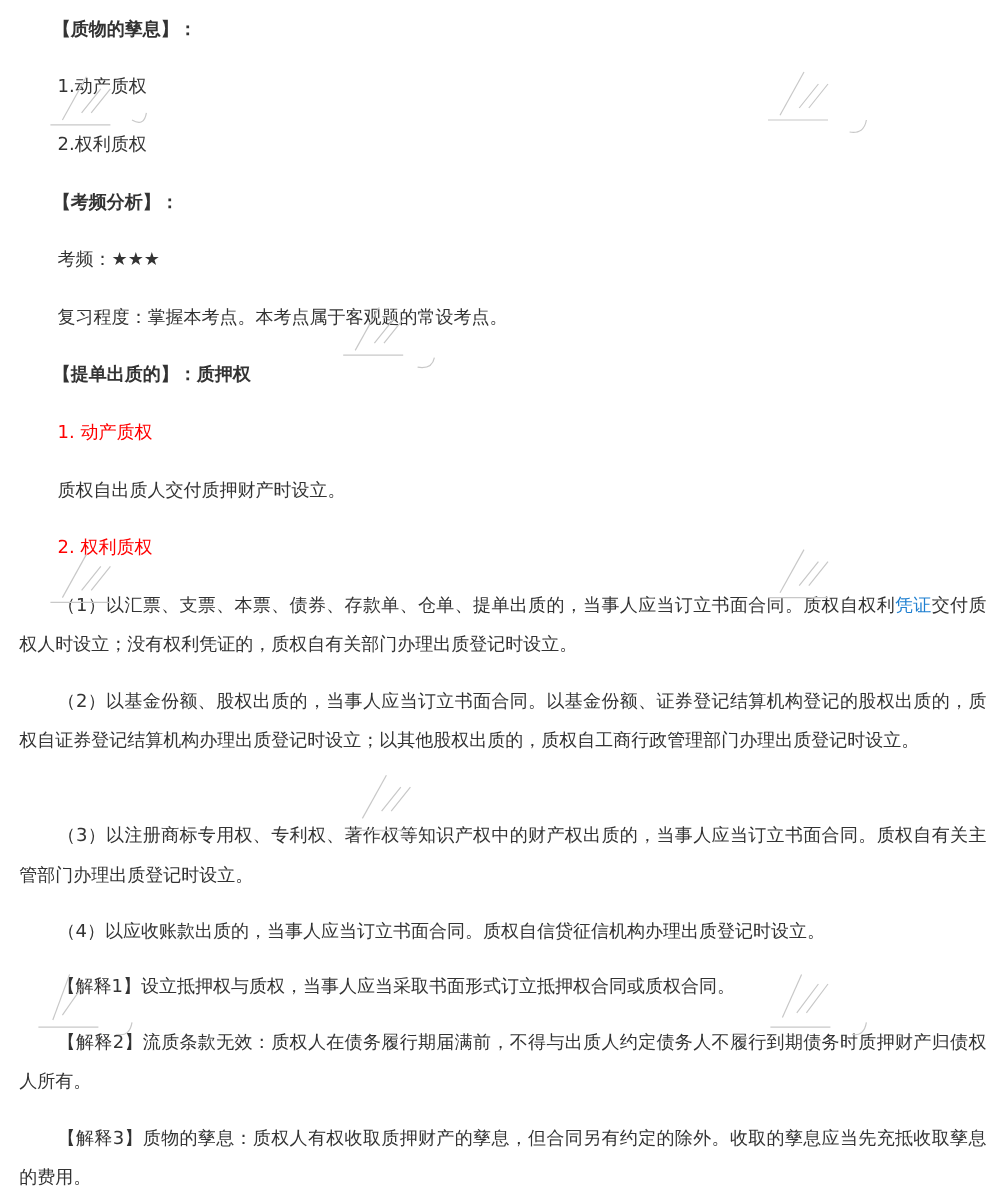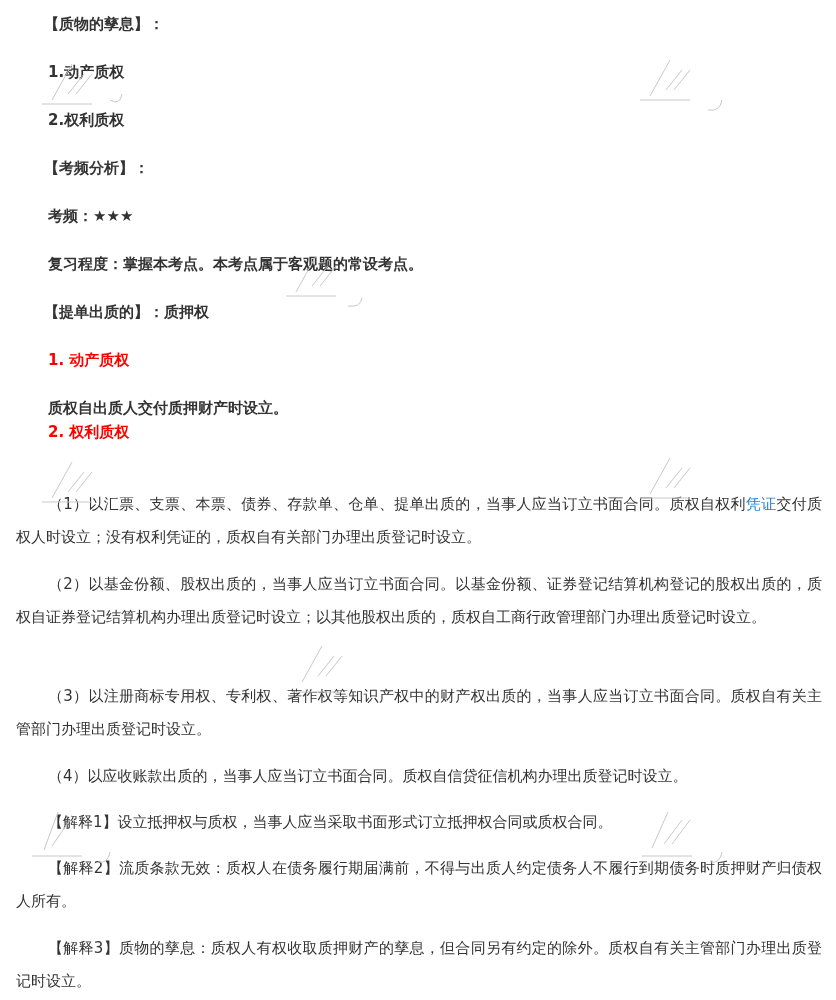--- a/index.html
+++ b/index.html
@@ -20,21 +20,20 @@
       position: absolute;
       left: 0;
       top: 0;
       width: 836px;
     }
     .line {
       position: absolute;
       white-space: nowrap;
       font-size: 15px;
       line-height: 20px;
-      font-weight: bold;
     }
     .bold {
       font-weight: bold;
       color: #333333;
     }
     .red {
       color: #ff0000;
       text-align: center;
     }
     .link {
@@ -72,35 +71,35 @@
 
   <div class="line bold" style="left:44px; top:158px;">【考频分析】：</div>
   <div class="line" style="left:48px; top:206px;">考频：★★★</div>
   <div class="line" style="left:48px; top:254px;">复习程度：掌握本考点。本考点属于客观题的常设考点。</div>
 
   <div class="line bold" style="left:44px; top:302px;">【提单出质的】：质押权</div>
 
   <div class="line red" style="left:48px; top:350px;">1. 动产质权</div>
   <div class="line" style="left:48px; top:398px;">质权自出质人交付质押财产时设立。</div>
 
-  <div class="line red" style="left:48px; top:422px;">2. 权利质权</div>
+  <div class="line red" style="left:48px; top:446px;">2. 权利质权</div>
 
   <div class="para" style="top:488px;"><span>（1）以汇票、支票、本票、债券、存款单、仓单、提单出质的，当事人应当订立书面合同。质权自权利</span><span class="link">凭证</span><span>交付质权人时设立；没有权利凭证的，质权自有关部门办理出质登记时设立。</span></div>
 
   <div class="para" style="top:568px;">（2）以基金份额、股权出质的，当事人应当订立书面合同。以基金份额、证券登记结算机构登记的股权出质的，质权自证券登记结算机构办理出质登记时设立；以其他股权出质的，质权自工商行政管理部门办理出质登记时设立。</div>
 
   <div class="para" style="top:680px;">（3）以注册商标专用权、专利权、著作权等知识产权中的财产权出质的，当事人应当订立书面合同。质权自有关主管部门办理出质登记时设立。</div>
 
   <div class="para" style="top:760px;">（4）以应收账款出质的，当事人应当订立书面合同。质权自信贷征信机构办理出质登记时设立。</div>
 
   <div class="para" style="top:806px;">【解释1】设立抵押权与质权，当事人应当采取书面形式订立抵押权合同或质权合同。</div>
 
   <div class="para" style="top:852px;">【解释2】流质条款无效：质权人在债务履行期届满前，不得与出质人约定债务人不履行到期债务时质押财产归债权人所有。</div>
 
-  <div class="para" style="top:932px;">【解释3】质物的孳息：质权人有权收取质押财产的孳息，但合同另有约定的除外。质权自有关主管部门办理出质登记时设立。</div>
+  <div class="para" style="top:932px;">【解释3】质物的孳息：质权人有权收取质押财产的孳息，但合同另有约定的除外。收取的孳息应当先充抵收取孳息的费用。</div>
 
   <div class="watermark" style="left:40px; top:58px;">
     <svg viewBox="0 0 90 60">
         <g stroke="#c8c8c8" stroke-width="1" fill="none">
           <line x1="12" y1="42" x2="32" y2="6"></line>
           <path d="M28 36 L44 16 M36 36 L52 16"></path>
           <line x1="2" y1="46" x2="52" y2="46"></line>
           <path d="M70 42 Q80 48 82 36"></path>
         </g>
       </svg>

